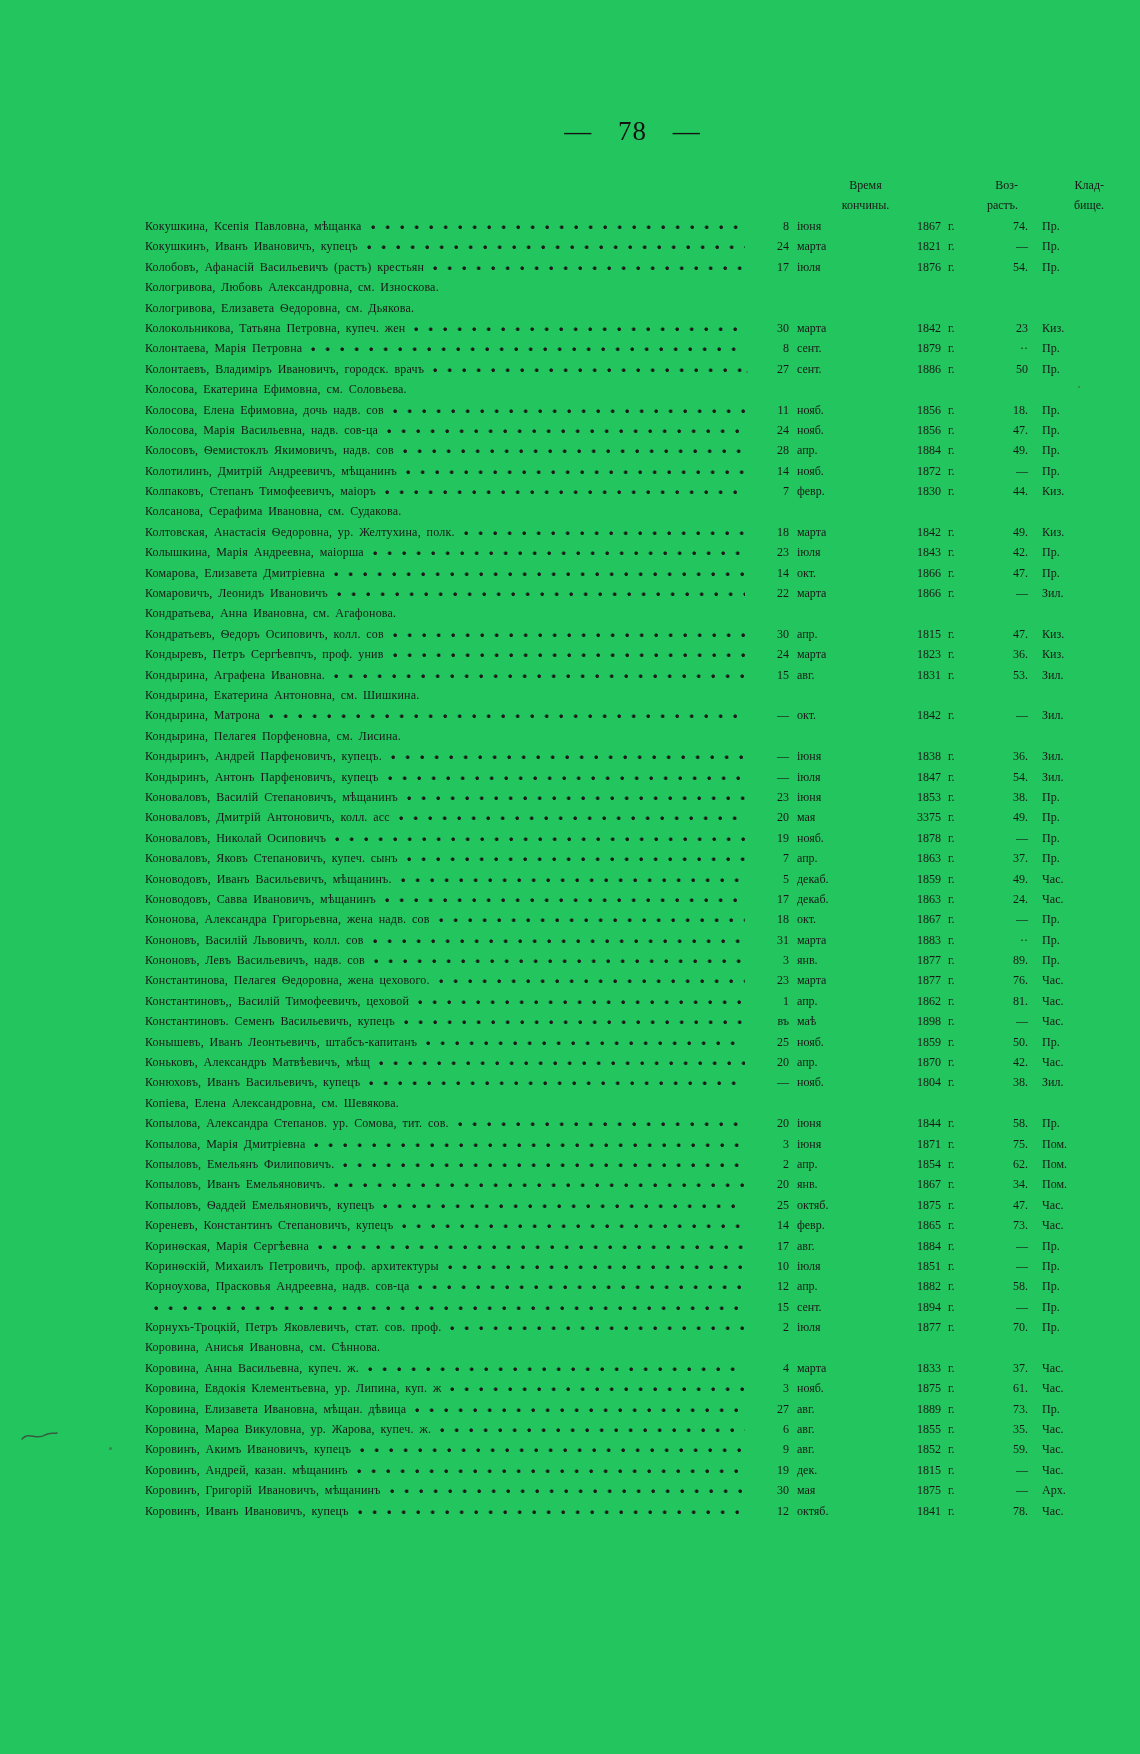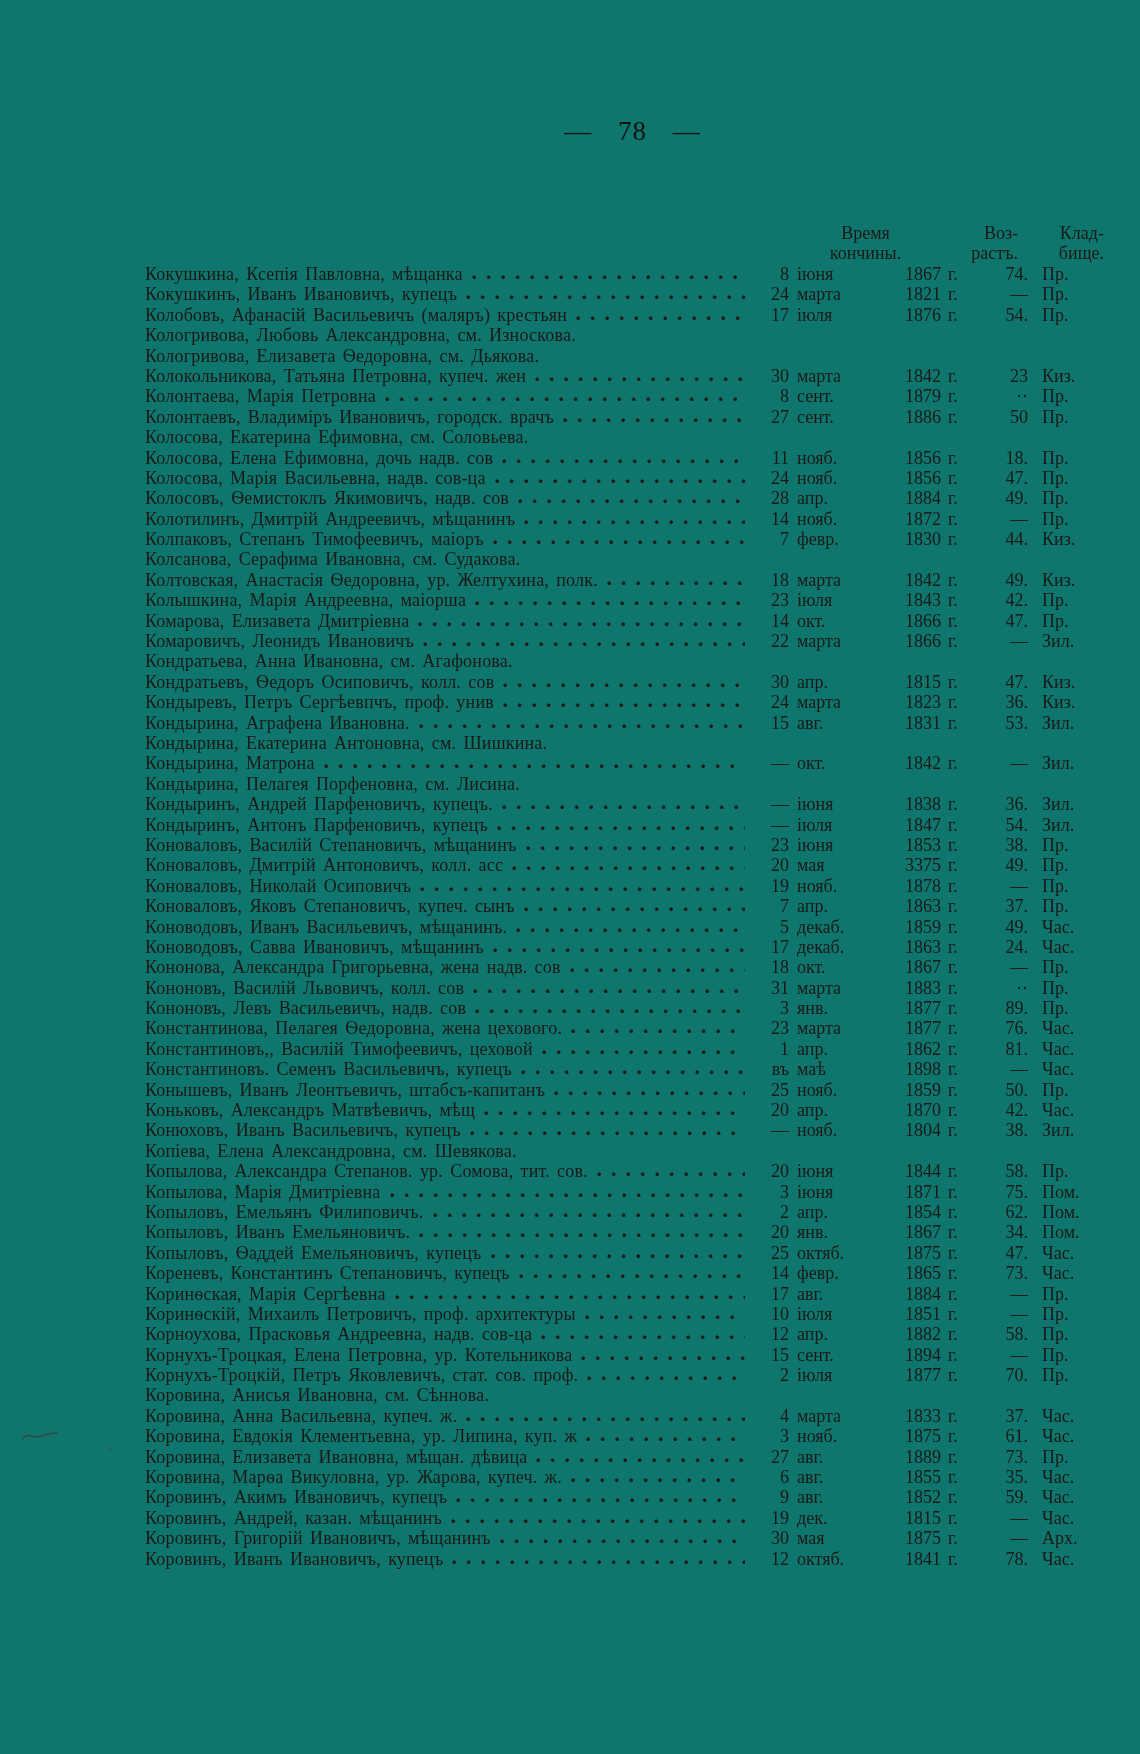--- a/index.html
+++ b/index.html
@@ -1,32 +1,31 @@
 <!DOCTYPE html>
 <html><head>
 <meta charset="utf-8">
 <style>
   html,body{margin:0;padding:0;background:#e9e7e2;}
   .sheet{
     position:relative;
     width:1140px;height:1754px;
-    background:#0f766e;
+    background:#22c55e;
     color:#1a1918;
     font-family:"Liberation Serif","DejaVu Serif",serif;
     overflow:hidden;
   }
   .page-number{
     position:absolute;left:145px;top:116px;width:975px;
     text-align:center;font-size:27px;letter-spacing:1px;word-spacing:18px;
     color:#141312;
   }
   .content{
     position:absolute;left:145px;top:176px;width:975px;
-    font-size:18px;
-    margin-top:48px;
+    font-size:12px;
   }
   .hrow{display:flex;line-height:19.5px;white-space:nowrap;}
   .h-name{flex:1 1 auto;}
   .h-time{flex:0 0 221px;text-align:center;}
   .h-age{flex:0 0 52px;text-align:right;transform:translateX(-10px);}
   .h-cem{flex:0 0 92px;text-align:right;transform:translateX(-16px);}
   .tbody{margin-top:1px;}
   .row{
     display:flex;align-items:baseline;
     height:20.4px;line-height:20.4px;white-space:nowrap;
@@ -88,21 +87,21 @@
           <span class="c-name">Кокушкинъ, Иванъ Ивановичъ, купецъ</span>
           <span class="leader"></span>
           <span class="c-day">24</span>
           <span class="c-month">марта</span>
           <span class="c-year">1821</span>
           <span class="c-g">г.</span>
           <span class="c-age">—</span>
           <span class="c-cem">Пр.</span>
         </div>
         <div class="row">
-          <span class="c-name">Колобовъ, Афанасій Васильевичъ (маляръ) крестьян</span>
+          <span class="c-name">Колобовъ, Афанасій Васильевичъ (растъ) крестьян</span>
           <span class="leader"></span>
           <span class="c-day">17</span>
           <span class="c-month">іюля</span>
           <span class="c-year">1876</span>
           <span class="c-g">г.</span>
           <span class="c-age">54.</span>
           <span class="c-cem">Пр.</span>
         </div>
         <div class="row">
           <span class="c-name">Кологривова, Любовь Александровна, см. Износкова.</span>
@@ -598,21 +597,20 @@
           <span class="c-name">Корноухова, Прасковья Андреевна, надв. сов-ца</span>
           <span class="leader"></span>
           <span class="c-day">12</span>
           <span class="c-month">апр.</span>
           <span class="c-year">1882</span>
           <span class="c-g">г.</span>
           <span class="c-age">58.</span>
           <span class="c-cem">Пр.</span>
         </div>
         <div class="row">
-          <span class="c-name">Корнухъ-Троцкая, Елена Петровна, ур. Котельникова</span>
           <span class="leader"></span>
           <span class="c-day">15</span>
           <span class="c-month">сент.</span>
           <span class="c-year">1894</span>
           <span class="c-g">г.</span>
           <span class="c-age">—</span>
           <span class="c-cem">Пр.</span>
         </div>
         <div class="row">
           <span class="c-name">Корнухъ-Троцкій, Петръ Яковлевичъ, стат. сов. проф.</span>

